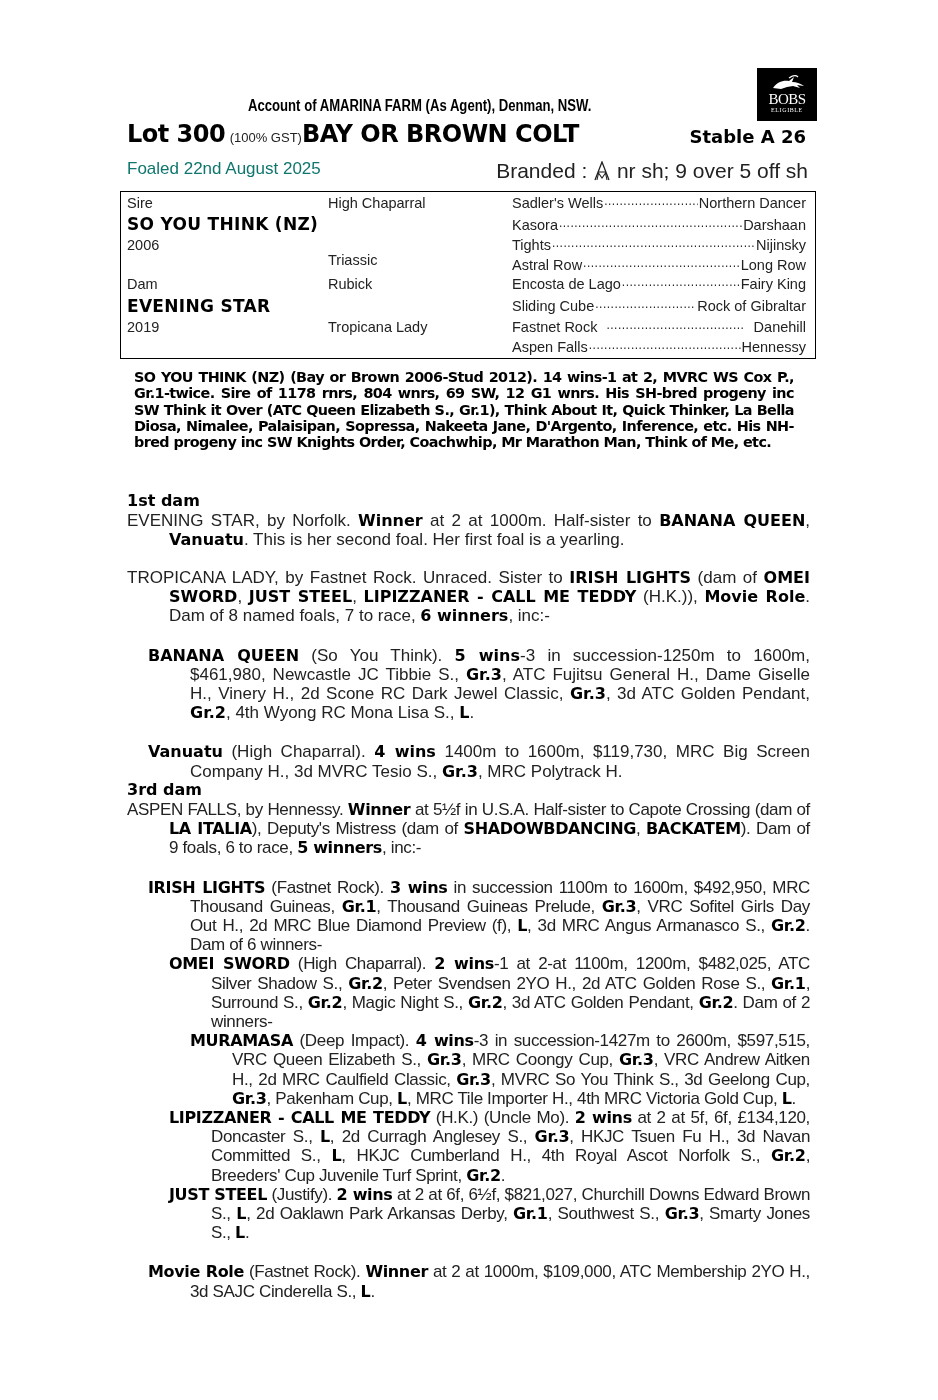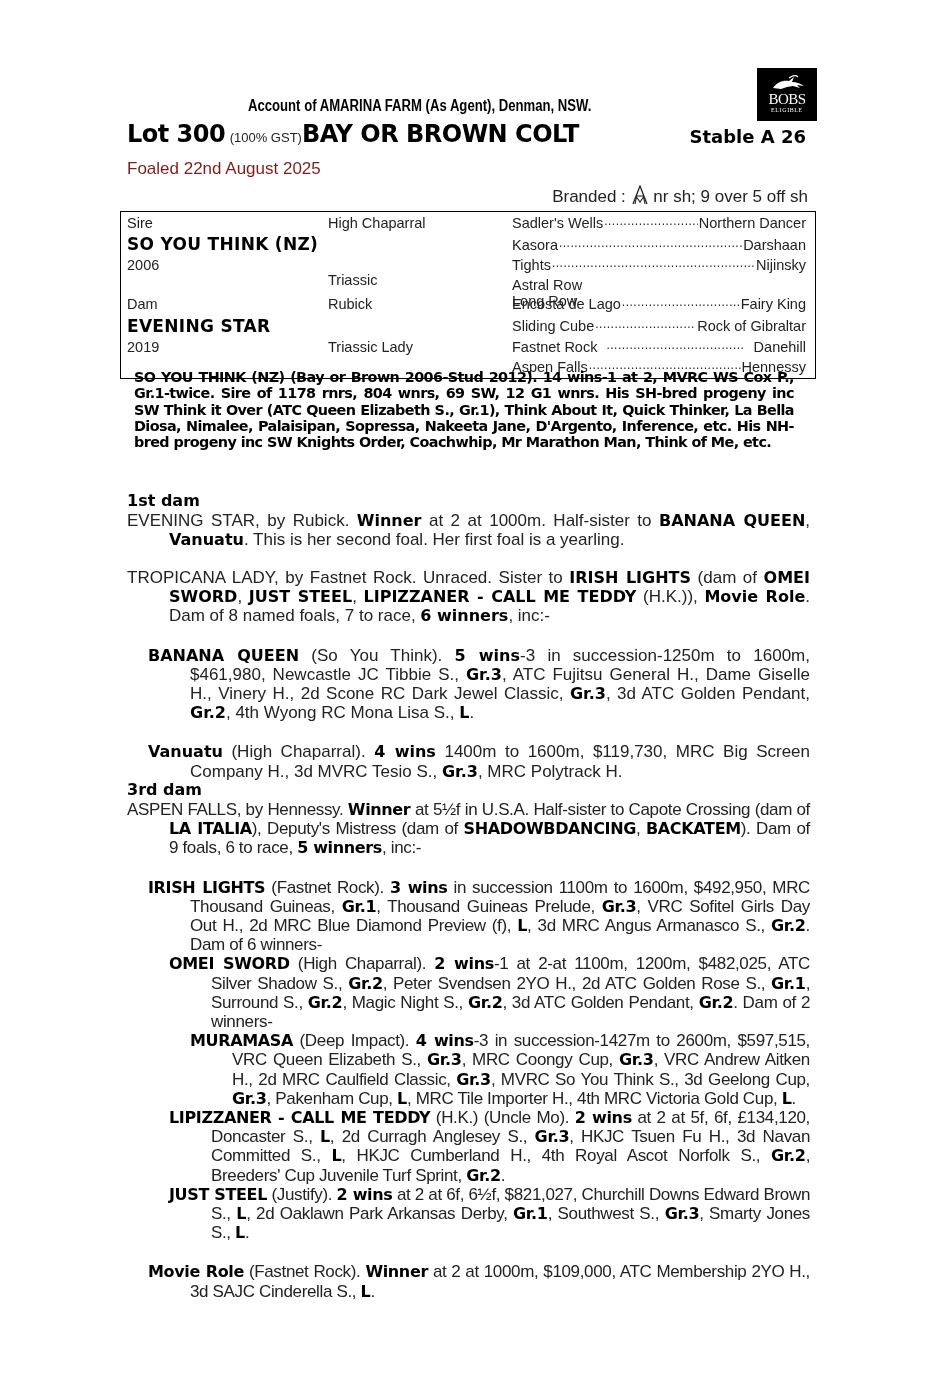--- a/index.html
+++ b/index.html
@@ -11,25 +11,25 @@
     .logo .elig { display: block; font-family: "Liberation Serif", serif; font-size: 6px; letter-spacing: 0.6px; line-height: 8px; }
 
     .account { position: absolute; left: 248px; top: 97px; font-size: 16px; font-weight: bold; transform: scaleX(0.82); transform-origin: left top; white-space: nowrap; }
 
     .title-row { position: absolute; left: 127px; top: 120px; width: 683px; height: 32px; white-space: nowrap; }
     .lot { font-size: 24px; font-weight: bold; font-family: "DejaVu Sans", sans-serif; letter-spacing: -0.5px; }
     .gst { font-size: 13px; font-family: "Liberation Sans", sans-serif; color: #222; }
     .horse-desc { font-size: 24px; font-weight: bold; font-family: "DejaVu Sans", sans-serif; letter-spacing: -0.5px; }
     .stable { position: absolute; right: 4px; top: 6px; font-size: 18px; font-weight: bold; font-family: "DejaVu Sans", sans-serif; }
 
-    .foaled { position: absolute; left: 127px; top: 159px; font-size: 17px; color: #7f1d1d; }
-    .branded { position: absolute; right: 130px; top: 159px; font-size: 17px; color: #222; white-space: nowrap; margin-top: 26px; }
+    .foaled { position: absolute; left: 127px; top: 159px; font-size: 17px; color: #0f766e; }
+    .branded { position: absolute; right: 130px; top: 159px; font-size: 21px; color: #222; white-space: nowrap; }
     .brand-mark { display: inline-block; width: 18px; height: 20px; vertical-align: -3px; }
 
-    .pedigree { position: absolute; left: 120px; top: 191px; width: 696px; height: 168px; border: 1.5px solid #000; box-sizing: border-box; margin-top: 20px; }
+    .pedigree { position: absolute; left: 120px; top: 191px; width: 696px; height: 168px; border: 1.5px solid #000; box-sizing: border-box; }
     .ped-cell { position: absolute; font-size: 14.5px; color: #222; white-space: nowrap; }
     .ped-big { position: absolute; font-size: 17px; font-weight: 900; font-family: "DejaVu Sans", sans-serif; letter-spacing: 0.3px; white-space: nowrap; }
     .ped-gd { position: absolute; left: 391px; width: 294px; font-size: 14.5px; color: #222; display: flex; white-space: nowrap; }
     .ped-gd .dots { flex: 1; overflow: hidden; position: relative; margin: 0 1px; }
     .ped-gd .dots::after { content: "........................................................................................"; position: absolute; left: 0; bottom: 3px; letter-spacing: 0.5px; font-size: 12px; }
 
     .sire-blurb { position: absolute; left: 134px; top: 369px; width: 670px; font-family: "DejaVu Sans", sans-serif; font-weight: bold; font-size: 14.6px; line-height: 16.3px; text-align: justify; letter-spacing: -0.6px; transform: scaleX(0.985); transform-origin: left top; }
 
     .body-text { position: absolute; left: 127px; width: 683px; font-size: 17px; line-height: 19.2px; color: #222; text-align: justify; }
     .body-text b { font-family: "DejaVu Sans", sans-serif; font-weight: bold; color: #000; font-size: 16px; }
@@ -75,38 +75,38 @@
   <div class="ped-cell" style="left:6px; top:3px;">Sire</div>
   <div class="ped-big" style="left:6px; top:22px;">SO YOU THINK (NZ)</div>
   <div class="ped-cell" style="left:6px; top:45px;">2006</div>
   <div class="ped-cell" style="left:207px; top:3px;">High Chaparral</div>
   <div class="ped-cell" style="left:207px; top:60px;text-align:right;">Triassic</div>
 
   <div class="ped-cell" style="left:6px; top:84px;">Dam</div>
   <div class="ped-big" style="left:6px; top:104px;">EVENING STAR</div>
   <div class="ped-cell" style="left:6px; top:127px;">2019</div>
   <div class="ped-cell" style="left:207px; top:84px;">Rubick</div>
-  <div class="ped-cell" style="left:207px; top:127px;">Triassic Lady</div>
+  <div class="ped-cell" style="left:207px; top:127px;">Tropicana Lady</div>
 
   <div class="ped-gd" style="top:3px;">
       <span>Sadler's Wells</span>
       <span class="dots"></span>
       <span>Northern Dancer</span>
     </div>
   <div class="ped-gd" style="top:25px;">
       <span>Kasora</span>
       <span class="dots"></span>
       <span>Darshaan</span>
     </div>
   <div class="ped-gd" style="top:45px;">
       <span>Tights</span>
       <span class="dots"></span>
       <span>Nijinsky</span>
     </div>
-  <div class="ped-gd" style="top:65px;flex-direction:column;">
+  <div class="ped-gd" style="top:65px;">
       <span>Astral Row</span>
       <span class="dots"></span>
       <span>Long Row</span>
     </div>
   <div class="ped-gd" style="top:84px;">
       <span>Encosta de Lago</span>
       <span class="dots"></span>
       <span>Fairy King</span>
     </div>
   <div class="ped-gd" style="top:106px;">
@@ -124,21 +124,21 @@
       <span class="dots"></span>
       <span>Hennessy</span>
     </div>
 </div>
 
 <div class="sire-blurb">SO YOU THINK (NZ) (Bay or Brown 2006-Stud 2012). 14 wins-1 at 2, MVRC WS Cox P., Gr.1-twice. Sire of 1178 rnrs, 804 wnrs, 69 SW, 12 G1 wnrs. His SH-bred progeny inc SW Think it Over (ATC Queen Elizabeth S., Gr.1), Think About It, Quick Thinker, La Bella Diosa, Nimalee, Palaisipan, Sopressa, Nakeeta Jane, D'Argento, Inference, etc. His NH-bred progeny inc SW Knights Order, Coachwhip, Mr Marathon Man, Think of Me, etc.</div>
 
 <div class="body-text" style="top:491px;">
   <div class="h-dam">1st dam</div>
   <div class="dam-entries">
-      <div class="para"><span>EVENING STAR, by Rubick. </span><b>Winner</b><span> at 2 at 1000m. Half-sister to </span><b>BANANA QUEEN</b><span>, </span><b>Vanuatu</b><span>. This is her second foal. Her first foal is a yearling.</span></div>
+      <div class="para"><span>EVENING STAR, by Norfolk. </span><b>Winner</b><span> at 2 at 1000m. Half-sister to </span><b>BANANA QUEEN</b><span>, </span><b>Vanuatu</b><span>. This is her second foal. Her first foal is a yearling.</span></div>
     </div>
 </div>
 
 <div class="body-text" style="top:568px;">
   <div class="dam-entries">
       <div class="para"><span>TROPICANA LADY, by Fastnet Rock. Unraced. Sister to </span><b>IRISH LIGHTS</b><span> (dam of </span><b>OMEI SWORD</b><span>, </span><b>JUST STEEL</b><span>, </span><b>LIPIZZANER - CALL ME TEDDY</b><span> (H.K.)), </span><b>Movie Role</b><span>. Dam of 8 named foals, 7 to race, </span><b>6 winners</b><span>, inc:-</span></div>
       <div class="ind1"><b>BANANA QUEEN</b><span> (So You Think). </span><b>5 wins</b><span>-3 in succession-1250m to 1600m, $461,980, Newcastle JC Tibbie S., </span><b>Gr.3</b><span>, ATC Fujitsu General H., Dame Giselle H., Vinery H., 2d Scone RC Dark Jewel Classic, </span><b>Gr.3</b><span>, 3d ATC Golden Pendant, </span><b>Gr.2</b><span>, 4th Wyong RC Mona Lisa S., </span><b>L</b><span>.</span></div>
       <div class="ind1"><b>Vanuatu</b><span> (High Chaparral). </span><b>4 wins</b><span> 1400m to 1600m, $119,730, MRC Big Screen Company H., 3d MVRC Tesio S., </span><b>Gr.3</b><span>, MRC Polytrack H.</span></div>
     </div>
 </div>

